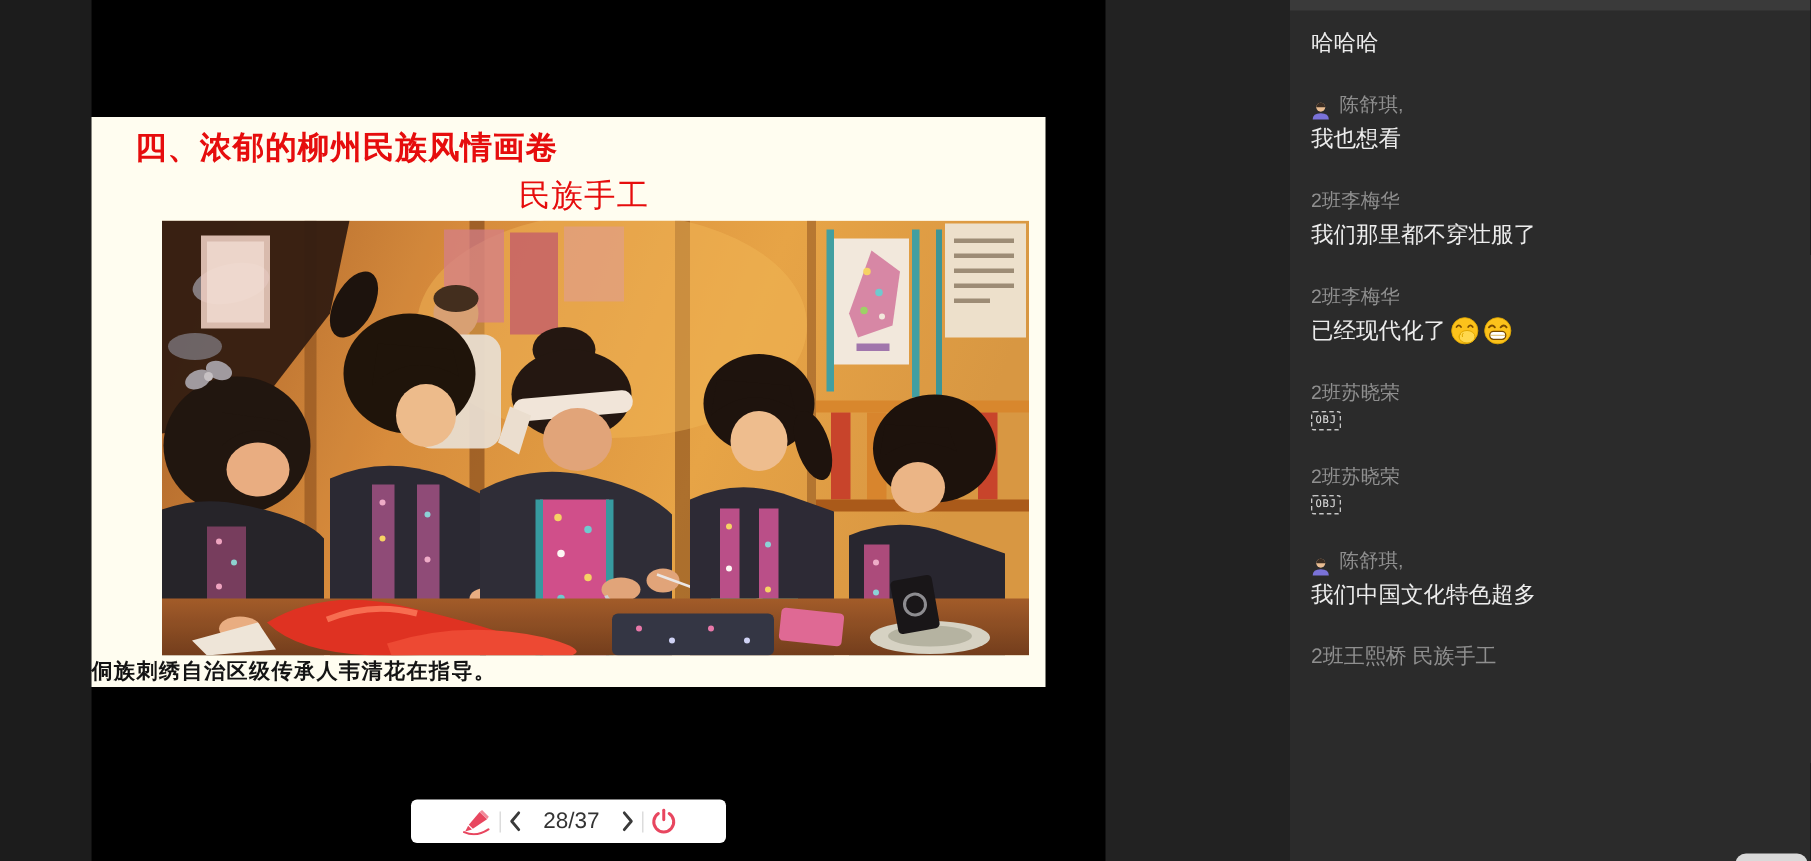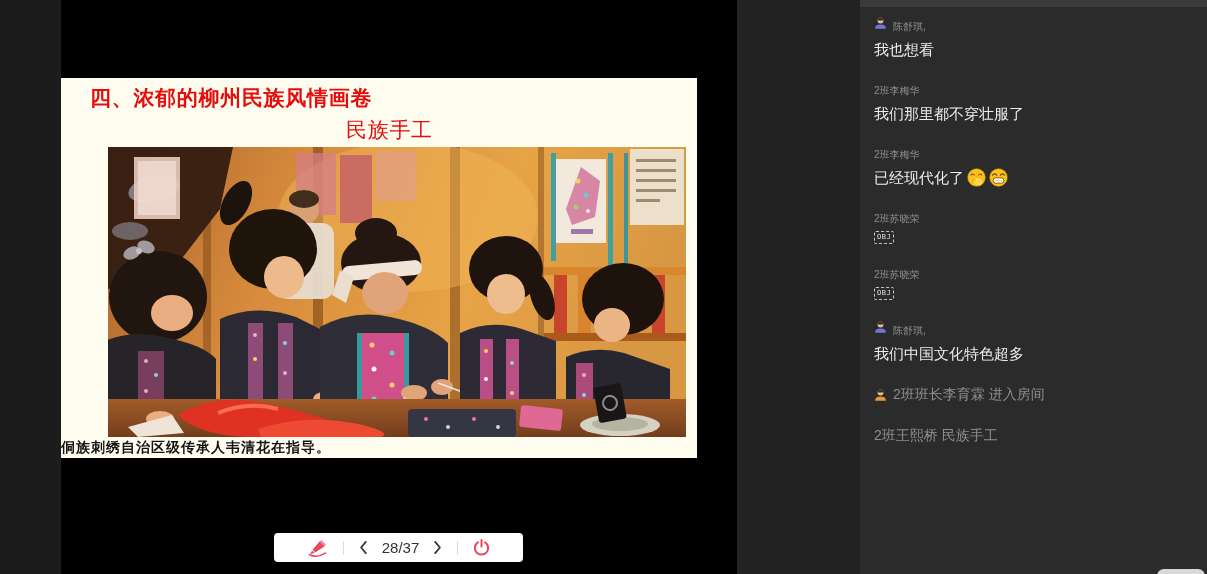--- a/index.html
+++ b/index.html
@@ -15,35 +15,35 @@
   .slide-title{position:absolute;left:29px;top:6px;font-size:21px;font-weight:bold;
     color:#e60d0d;letter-spacing:0.7px;white-space:nowrap;}
   .slide-subtitle{position:absolute;left:285px;top:38px;font-size:21px;font-weight:normal;
     color:#e60d0d;letter-spacing:0.7px;white-space:nowrap;}
   #photo-box{position:absolute;left:47px;top:69px;width:578px;height:290px;overflow:hidden;}
   #photo-box svg{display:block;width:100%;height:100%;}
   .photo-caption{position:absolute;left:0;width:676px;top:361px;
     font-size:14px;font-weight:bold;color:#141414;letter-spacing:1px;}
 
   
-  #controlbar{position:absolute;left:213px;top:533px;width:249px;height:29px;background:#fff;
+  #controlbar{position:absolute;left:213px;top:533px;width:210px;height:29px;background:#fff;
     border-radius:4px;display:flex;align-items:center;justify-content:space-between;
     padding:0 30px;box-sizing:border-box;}
   #controlbar button{background:none;border:none;padding:2px;margin:0;cursor:pointer;
     display:flex;align-items:center;}
   .tb-sep{width:1px;height:14px;background:#dcdcdc;}
   .tb-nav{display:flex;align-items:center;gap:12px;}
   .page-ind{font-size:15px;color:#333;font-weight:normal;}
 
   
   #chat{position:absolute;left:860px;top:0;width:347px;height:574px;background:#2b2b2b;overflow:hidden;}
   #chat-top-strip{height:7px;background:#3a3a3a;}
   #chat-list{padding:9px 14px 0 14px;}
   .msg-block{margin-bottom:20px;}
-  .msg-user{display:flex;align-items:flex-start;gap:6px;color:#8f8f8f;font-size:10px;
+  .msg-user{display:flex;align-items:flex-end;gap:6px;color:#8f8f8f;font-size:13px;
     line-height:21px;}
   .msg-text{color:#ededed;font-size:15px;line-height:21px;margin-top:2px;
     display:flex;align-items:center;gap:3px;flex-wrap:wrap;}
   .join-line{display:flex;align-items:center;gap:6px;color:#8f8f8f;font-size:14px;line-height:21px;}
   .avatar{display:inline-flex;width:13px;height:13px;}
   .emoji{display:inline-flex;width:19px;height:19px;}
   .obj-box{display:inline-block;border:1px dashed #c6c6c6;color:#e0e0e0;font-size:7px;
     line-height:9px;padding:1px 2px;border-radius:2px;letter-spacing:0.5px;
     font-family:"DejaVu Sans Mono","Liberation Mono",monospace;}
   #chat-pill{position:absolute;left:297px;bottom:-9px;width:48px;height:14px;
@@ -236,20 +236,25 @@
           <path d="M6.2 4.6 a7 7 0 1 0 7.6 0" stroke="#e8465f" stroke-width="2.1" stroke-linecap="round" fill="none"></path>
         </svg>
       </button>
     </div>
   </div>
 
   <div id="chat">
     <div id="chat-top-strip"></div>
     <div id="chat-list">
         <div class="msg-block">
+          <div class="msg-text">
+            <span>哈哈哈</span>
+          </div>
+        </div>
+        <div class="msg-block">
           <div class="msg-user">
             <span class="avatar">
               <svg viewBox="0 0 14 14" width="13" height="13">
   <circle cx="7" cy="4.8" r="3.2" fill="#e9bd92"></circle>
   <path d="M3.8 4.8 a3.2 3.2 0 0 1 6.4 0 z" fill="#3a2c22"></path>
   <path d="M1.2 13.6 q0 -4.4 5.8 -4.4 q5.8 0 5.8 4.4 z" fill="#7a72d8"></path>
               </svg>
             </span>
             <span>陈舒琪,</span>
           </div>
@@ -317,32 +322,20 @@
               </svg>
             </span>
             <span>陈舒琪,</span>
           </div>
           <div class="msg-text">
             <span>我们中国文化特色超多</span>
           </div>
         </div>
         <div class="msg-block">
           <div class="join-line">
-            <span class="avatar">
-              <svg viewBox="0 0 14 14" width="13" height="13">
-  <circle cx="7" cy="4.8" r="3.2" fill="#e9bd92"></circle>
-  <path d="M3.8 4.8 a3.2 3.2 0 0 1 6.4 0 z" fill="#3a2c22"></path>
-  <path d="M1.2 13.6 q0 -4.4 5.8 -4.4 q5.8 0 5.8 4.4 z" fill="#e8963c"></path>
-              </svg>
-            </span>
-            <span>2班班长李育霖 进入房间</span>
-          </div>
-        </div>
-        <div class="msg-block">
-          <div class="join-line">
             <span>2班王熙桥 民族手工</span>
           </div>
         </div>
       </div>
     <div id="chat-pill"></div>
   </div>
 
 </div>
 
 </body></html>

